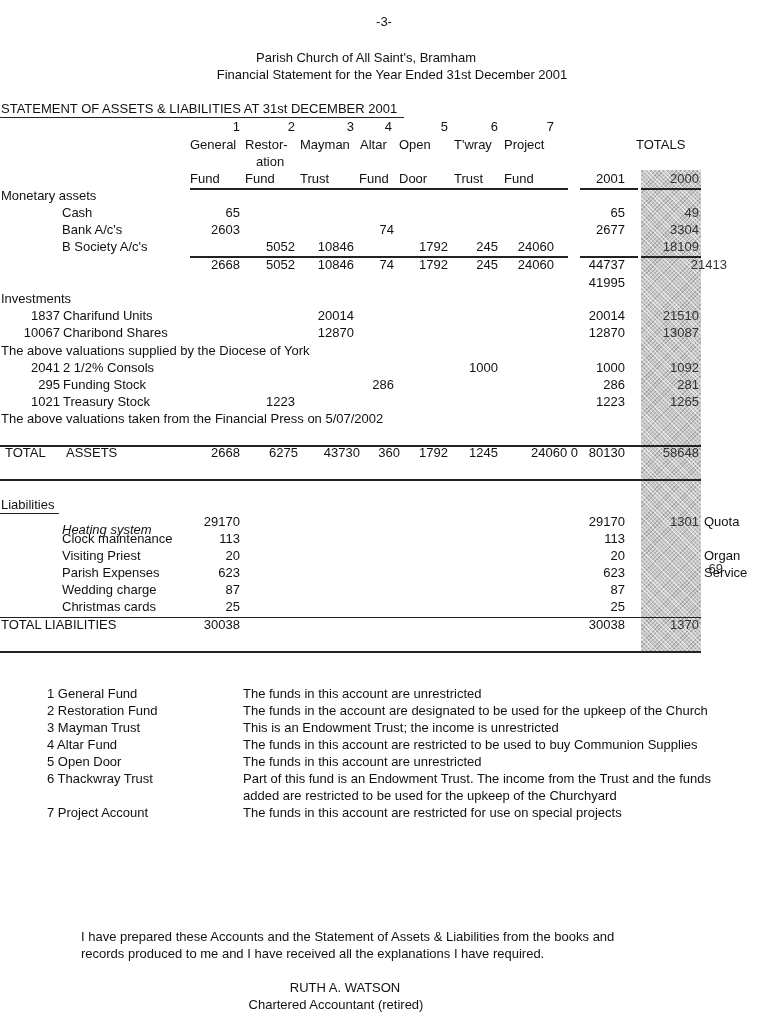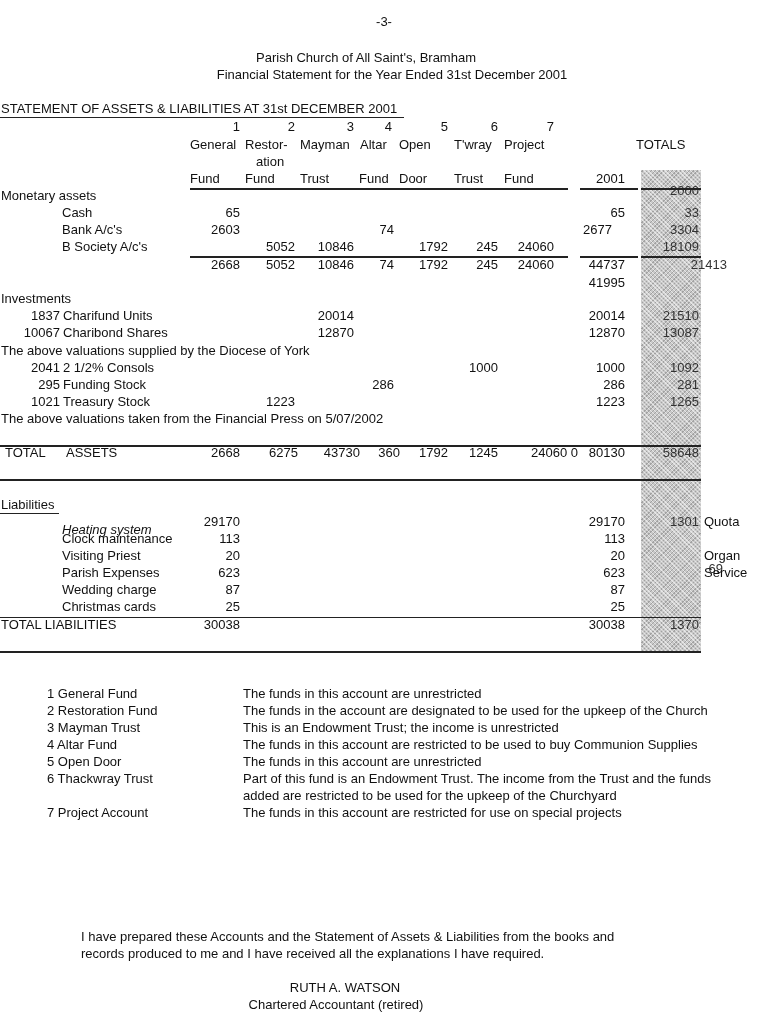--- a/index.html
+++ b/index.html
@@ -47,47 +47,47 @@
 <div class="abs" style="left:636px;top:137px;">TOTALS</div>
 
 <div class="abs" style="left:190px;top:171px;">Fund</div>
 <div class="abs" style="left:245px;top:171px;">Fund</div>
 <div class="abs" style="left:300px;top:171px;">Trust</div>
 <div class="abs" style="left:359px;top:171px;">Fund</div>
 <div class="abs" style="left:399px;top:171px;">Door</div>
 <div class="abs" style="left:454px;top:171px;">Trust</div>
 <div class="abs" style="left:504px;top:171px;">Fund</div>
 <div class="abs r" style="left:570px;width:55px;top:171px;">2001</div>
-<div class="abs r sh-num" style="left:641px;width:58px;top:171px;margin-top:12px;">2000</div>
+<div class="abs r sh-num" style="left:641px;width:58px;top:171px;">2000</div>
 
 <div class="hline" style="left:190px;top:188px;width:378px;"></div>
 <div class="hline" style="left:580px;top:188px;width:58px;"></div>
 <div class="hline" style="left:641px;top:188px;width:60px;"></div>
 
 <div class="abs" style="left:1px;top:188px;">Monetary assets</div>
 <div id="monetary-rows">
     <div class="abs " style="left: 62px; top: 205px;">Cash</div>
     <div class="abs r" style="left: 180px; width: 60px; top: 205px;">65</div>
     <div class="abs r" style="left: 235px; width: 60px; top: 205px;"></div>
     <div class="abs r" style="left: 294px; width: 60px; top: 205px;"></div>
     <div class="abs r" style="left: 334px; width: 60px; top: 205px;"></div>
     <div class="abs r" style="left: 388px; width: 60px; top: 205px;"></div>
     <div class="abs r" style="left: 438px; width: 60px; top: 205px;"></div>
     <div class="abs r" style="left: 494px; width: 60px; top: 205px;"></div>
     <div class="abs r" style="left: 570px; width: 55px; top: 205px;">65</div>
-    <div class="abs r sh-num" style="left: 641px; width: 58px; top: 205px;">33</div>
+    <div class="abs r sh-num" style="left: 641px; width: 58px; top: 205px;">49</div>
     <div class="abs " style="left: 62px; top: 222px;">Bank A/c's</div>
     <div class="abs r" style="left: 180px; width: 60px; top: 222px;">2603</div>
     <div class="abs r" style="left: 235px; width: 60px; top: 222px;"></div>
     <div class="abs r" style="left: 294px; width: 60px; top: 222px;"></div>
     <div class="abs r" style="left: 334px; width: 60px; top: 222px;">74</div>
     <div class="abs r" style="left: 388px; width: 60px; top: 222px;"></div>
     <div class="abs r" style="left: 438px; width: 60px; top: 222px;"></div>
     <div class="abs r" style="left: 494px; width: 60px; top: 222px;"></div>
-    <div class="abs r" style="left: 570px; width: 55px; top: 222px; text-align: center;">2677</div>
+    <div class="abs r" style="left: 570px; width: 55px; top: 222px;">2677</div>
     <div class="abs r sh-num" style="left: 641px; width: 58px; top: 222px;">3304</div>
     <div class="abs " style="left: 62px; top: 239px;">B Society A/c's</div>
     <div class="abs r" style="left: 180px; width: 60px; top: 239px;"></div>
     <div class="abs r" style="left: 235px; width: 60px; top: 239px;">5052</div>
     <div class="abs r" style="left: 294px; width: 60px; top: 239px;">10846</div>
     <div class="abs r" style="left: 334px; width: 60px; top: 239px;"></div>
     <div class="abs r" style="left: 388px; width: 60px; top: 239px;">1792</div>
     <div class="abs r" style="left: 438px; width: 60px; top: 239px;">245</div>
     <div class="abs r" style="left: 494px; width: 60px; top: 239px;">24060</div>
     <div class="abs r" style="left: 570px; width: 55px; top: 239px; margin-top: 36px;">41995</div>

